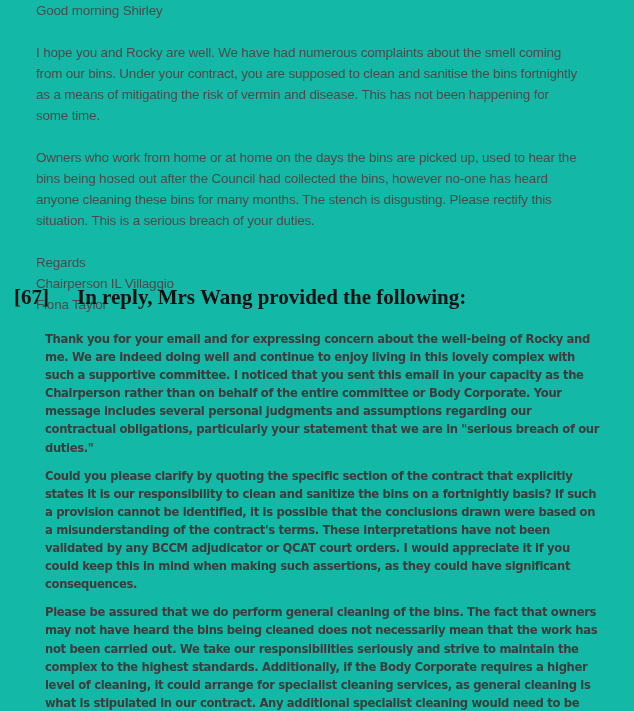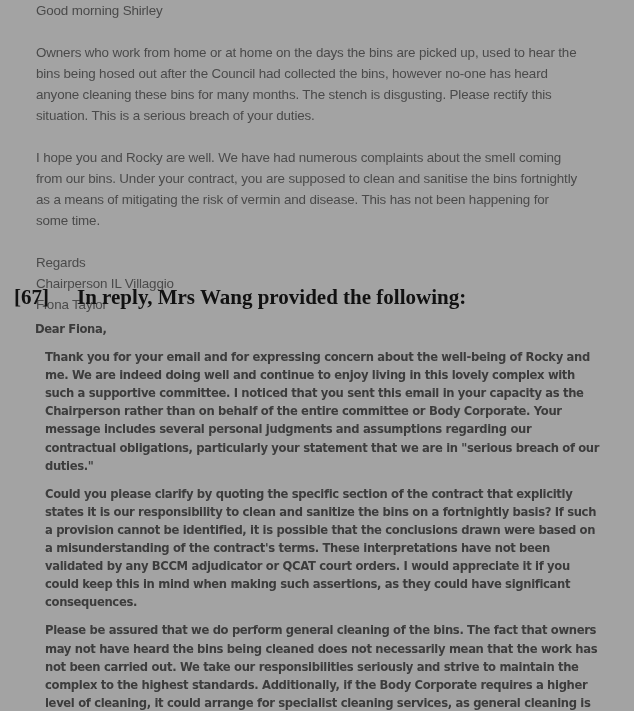--- a/index.html
+++ b/index.html
@@ -14,21 +14,21 @@
     position: relative;
     overflow: hidden;
     font-family: "Liberation Sans", sans-serif;
     color: #3a3a3a;
     -webkit-font-smoothing: antialiased;
   }
 
   .page {
     position: absolute;
     inset: 0;
-    background: #a3a3a3;
+    background: #14b8a6;
   }
 
   
   .email-one {
     position: absolute;
     left: 36px;
     top: 0px;
     width: 548px;
     font-family: "Liberation Sans", sans-serif;
     font-size: 13.4px;
@@ -89,35 +89,34 @@
     margin: 10px;
   }
 </style>
 </head>
 <body>
 
 <div class="page">
 
   <div class="email-one">
     <p class="para">Good morning Shirley</p>
+    <p class="para">I hope you and Rocky are well. We have had numerous complaints about the smell coming from our bins. Under your contract, you are supposed to clean and sanitise the bins fortnightly as a means of mitigating the risk of vermin and disease. This has not been happening for some time.</p>
     <p class="para">Owners who work from home or at home on the days the bins are picked up, used to hear the bins being hosed out after the Council had collected the bins, however no-one has heard anyone cleaning these bins for many months. The stench is disgusting. Please rectify this situation. This is a serious breach of your duties.</p>
-    <p class="para">I hope you and Rocky are well. We have had numerous complaints about the smell coming from our bins. Under your contract, you are supposed to clean and sanitise the bins fortnightly as a means of mitigating the risk of vermin and disease. This has not been happening for some time.</p>
     <p class="para tight">
       <span class="sig-line">Regards</span>
       <span class="sig-line">Chairperson IL Villaggio</span>
       <span class="sig-line">Fiona Taylor</span>
     </p>
   </div>
 
   <div class="judgment-heading">
     <span class="para-number">[67]</span><span class="heading-text">In reply, Mrs Wang provided the following:</span>
   </div>
 
   <div class="email-two">
-    <span class="salutation">Dear Fiona,</span>
     <span class="body-para">Thank you for your email and for expressing concern about the well-being of Rocky and me. We are indeed doing well and continue to enjoy living in this lovely complex with such a supportive committee. I noticed that you sent this email in your capacity as the Chairperson rather than on behalf of the entire committee or Body Corporate. Your message includes several personal judgments and assumptions regarding our contractual obligations, particularly your statement that we are in "serious breach of our duties."</span>
     <span class="body-para">Could you please clarify by quoting the specific section of the contract that explicitly states it is our responsibility to clean and sanitize the bins on a fortnightly basis? If such a provision cannot be identified, it is possible that the conclusions drawn were based on a misunderstanding of the contract's terms. These interpretations have not been validated by any BCCM adjudicator or QCAT court orders. I would appreciate it if you could keep this in mind when making such assertions, as they could have significant consequences.</span>
     <span class="body-para">Please be assured that we do perform general cleaning of the bins. The fact that owners may not have heard the bins being cleaned does not necessarily mean that the work has not been carried out. We take our responsibilities seriously and strive to maintain the complex to the highest standards. Additionally, if the Body Corporate requires a higher level of cleaning, it could arrange for specialist cleaning services, as general cleaning is what is stipulated in our contract. Any additional specialist cleaning would need to be covered by the Body Corporate.</span>
     <span class="body-para">Best regards,</span>
 
   </div>
 
 </div>
 
 </body></html>

